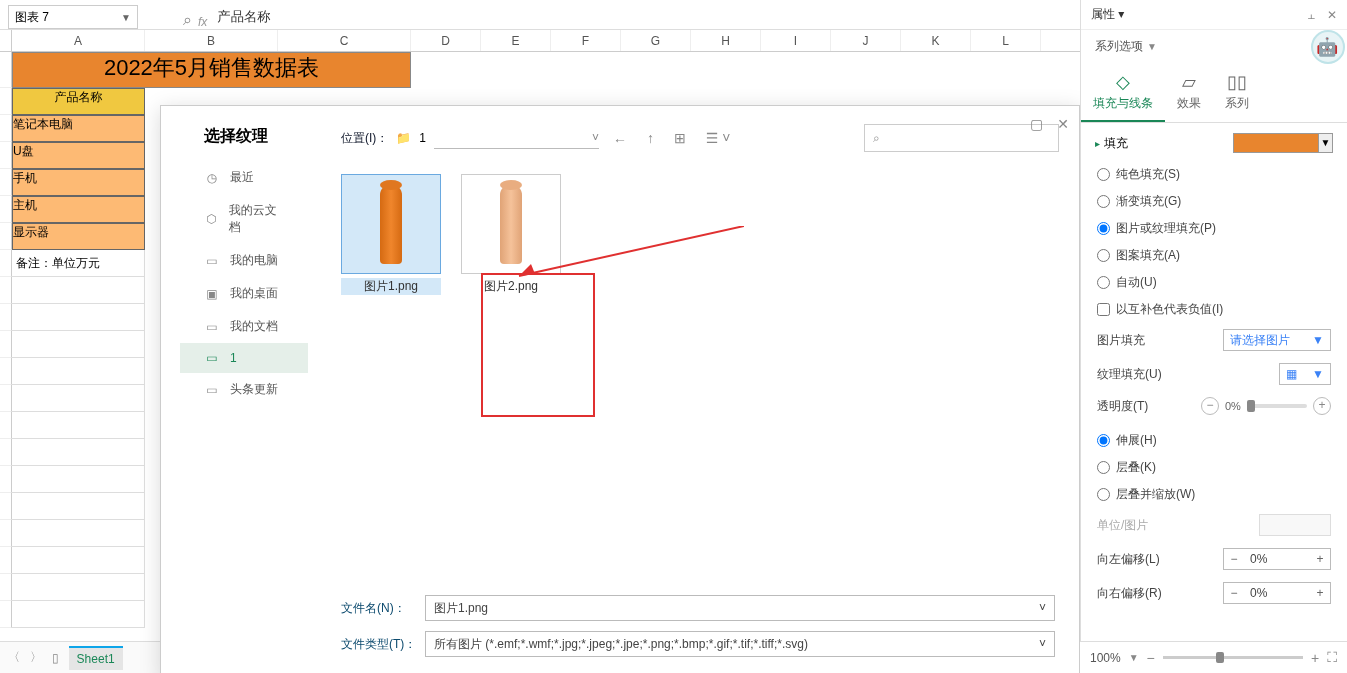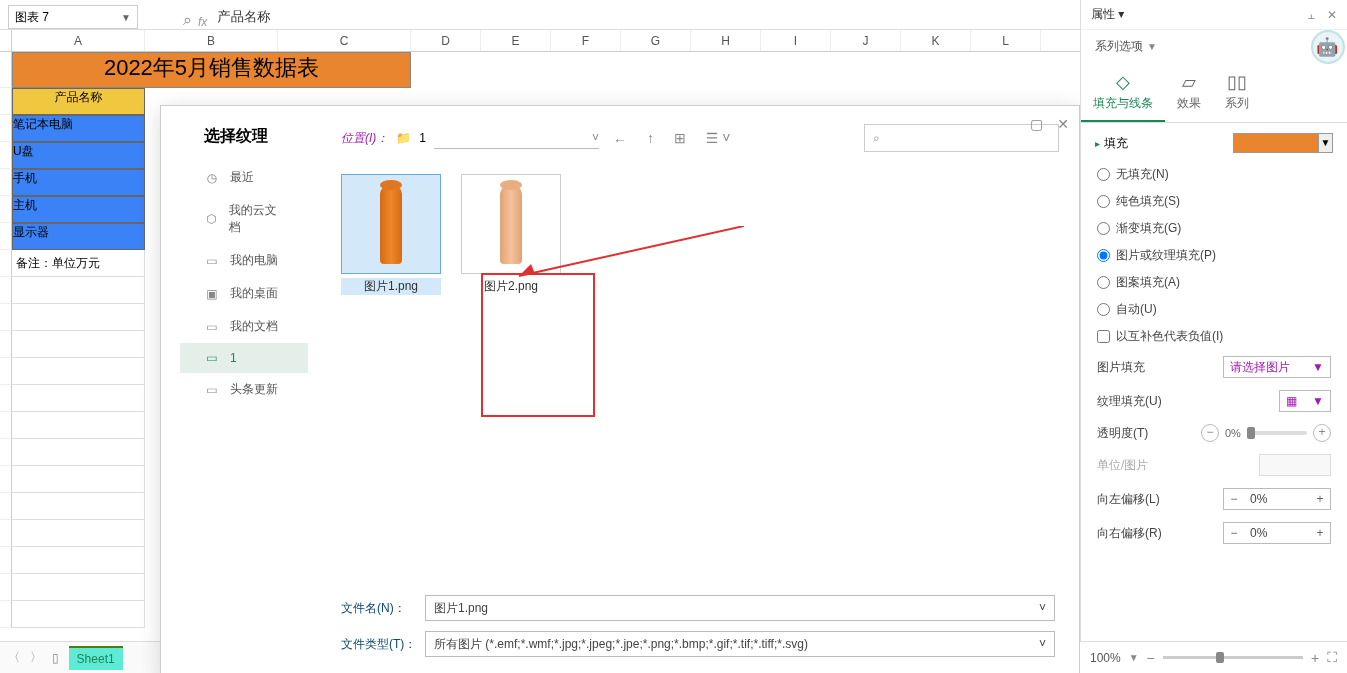--- a/index.html
+++ b/index.html
@@ -19,40 +19,40 @@
 .ch { flex: 0 0 133px; text-align: center; line-height: 22px; border-right: 1px solid #eee; color: #555; }
 .ch:first-child { flex: 0 0 130px; }
 
 
 .grid { position: relative; }
 .row { height: 27px; display: flex; }
 .rh { width: 12px; border-right: 1px solid #ccc; border-bottom: 1px solid #eee; }
 .cell { flex: 0 0 133px; border-right: 1px solid #ddd; border-bottom: 1px solid #ddd; padding: 0 4px; line-height: 26px; }
 .title-cell { flex: 0 0 399px; background: #e8852e; color: #000; font-size: 22px; text-align: center; border: 1px solid #888; }
 .th-cell { flex: 0 0 133px; background: #f0c840; text-align: center; font-weight: 500; border: 1px solid #666; }
-.data-cell { flex: 0 0 133px; background: #3b82f6; border: 1px solid #666; }
+.data-cell { flex: 0 0 133px; background: #fdba74; border: 1px solid #666; }
 
 
 .chart-box { position: absolute; top: 56px; left: 430px; width: 520px; height: 55px; border: 1px solid #999; }
 .chart-box .handle { width: 8px; height: 8px; border: 1px solid #666; background: #fff; position: absolute; }
 
 
 .dialog { position: absolute; top: 105px; left: 160px; width: 920px; height: 575px; background: #fff; border: 1px solid #ccc; box-shadow: 0 4px 20px rgba(0,0,0,0.15); }
 .dialog-titlebar { position: absolute; top: 10px; right: 10px; display: flex; gap: 14px; color: #888; font-size: 14px; }
 .dialog-titlebar span { cursor: pointer; }
 .dialog-side { width: 150px; float: left; padding: 20px 11px; margin-left: 8px; }
 .dialog-side h3 { font-size: 16px; font-weight: 600; padding: 0 24px 14px; }
 .side-item { display: flex; align-items: center; gap: 10px; padding: 8px 24px; color: #555; cursor: pointer; }
 .side-item.active { background: #e5efe9; color: #1a8757; }
 .side-item .ic { width: 16px; text-align: center; color: #888; }
 .side-item.active .ic { color: #1a8757; }
 
 .dialog-main { margin-left: 160px; padding: 18px 20px; }
 .path-row { display: flex; align-items: center; gap: 8px; margin-bottom: 16px; }
-.path-row .lbl { color: #a21caf; font-style: italic; }
+.path-row .lbl { color: #0f172a; }
 .path-row .folder-ic { color: #f4c14e; }
 .path-row .combo { flex: 0 0 165px; border-bottom: 1px solid #bbb; height: 22px; display: flex; justify-content: flex-end; align-items: center; color: #888; }
 .nav-ic { color: #888; font-size: 14px; padding: 0 6px; cursor: pointer; }
 .searchbox { margin-left: auto; width: 195px; height: 28px; border: 1px solid #ccc; display: flex; align-items: center; padding: 0 8px; color: #999; }
 
 .file-area { min-height: 330px; }
 .file-grid { display: flex; gap: 20px; padding: 6px 0; }
 .file-item { width: 100px; text-align: center; cursor: pointer; position: relative; }
 .file-item.sel { }
 .thumb { width: 100px; height: 100px; border: 1px solid #ccc; background: #fff; display: flex; align-items: center; justify-content: center; margin-bottom: 4px; }
@@ -89,37 +89,37 @@
 .section { padding: 10px 14px; }
 .sec-head { display: flex; align-items: center; justify-content: space-between; margin-bottom: 8px; }
 .sec-head .tri { color: #1a8757; font-size: 10px; margin-right: 4px; }
 .color-swatch { width: 100px; height: 20px; background: #e8852e; border: 1px solid #999; display: flex; align-items:center; justify-content:flex-end; }
 .color-swatch .dd { width: 14px; background: #eee; border-left:1px solid #999; text-align:center; font-size:10px; height:100%; line-height:18px; }
 
 .radio-list label, .check-row label { display: flex; align-items: center; gap: 6px; padding: 5px 2px; color: #444; cursor: pointer; }
 .radio-list input, .check-row input { margin: 0; }
 
 .prop-row { display: flex; align-items: center; justify-content: space-between; padding: 6px 2px; color: #444; }
-.prop-row .combo3 { width: 108px; height: 22px; border: 1px solid #bbb; display:flex; align-items:center; justify-content: space-between; padding: 0 6px; font-size: 12px; color:#a21caf; }
+.prop-row .combo3 { width: 108px; height: 22px; border: 1px solid #bbb; display:flex; align-items:center; justify-content: space-between; padding: 0 6px; font-size: 12px; color:#3b82f6; }
 .prop-row.disabled { color: #aaa; }
 .prop-row.disabled .combo3, .prop-row.disabled .spin { color:#aaa; border-color:#ddd; background:#f8f8f8; }
 
 .slider-row { display: flex; align-items: center; gap: 6px; }
 .slider-track { flex:1; height: 4px; background: #ddd; position: relative; border-radius:2px; }
 .slider-knob { position: absolute; left: 0; top: -4px; width: 8px; height: 12px; background:#888; border-radius:2px; }
 .circ-btn { width: 18px; height: 18px; border: 1px solid #bbb; border-radius: 50%; text-align:center; line-height:15px; color:#888; cursor:pointer; font-size:12px; }
 
 .spin { display:flex; align-items:center; border:1px solid #bbb; height:22px; width:108px; }
 .spin .sbtn { width: 20px; text-align:center; cursor:pointer; color:#666; }
 .spin .sval { flex:1; text-align:left; padding: 0 6px; }
 
 
 .sheet-tabs { position: absolute; bottom: 0; left: 0; height: 32px; width: 160px; display: flex; align-items: center; border-top: 1px solid #ddd; gap: 10px; padding: 0 8px; background:#fafafa; }
 .sheet-tabs .nav { color: #888; cursor:pointer; }
-.sheet-tabs .tab { color: #1a8757; padding: 4px 8px; background:#5eead4; border-top:2px solid #4d7c0f; }
+.sheet-tabs .tab { color: #1a8757; padding: 4px 8px; background:#e5e5e5; border-top:2px solid #0ea5e9; }
 
 .zoom-bar { position: absolute; bottom: 0; right: 0; width: 267px; height: 32px; border-top: 1px solid #ddd; display:flex; align-items:center; padding: 0 10px; gap:8px; background:#fff; }
 .zoom-bar .pct { color:#555; }
 .zoom-bar .caret { font-size:10px; color:#888; }
 .zoom-bar .ztrack { flex:1; height:3px; background:#ccc; position:relative; }
 .zoom-bar .zknob { position:absolute; left:38%; top:-4px; width:8px; height:11px; background:#888; border-radius:2px; }
 .zoom-bar .zbtn { color:#888; cursor:pointer; font-size:14px; }
 
 .assistant { position:absolute; top: 30px; right: 2px; width: 34px; height:34px; border:2px solid #bfe3e8; border-radius:50%; background:#e8f4f6; display:flex; align-items:center; justify-content:center; font-size:18px; }
 </style>
@@ -372,24 +372,20 @@
     <div class="sec-head">
       <span><span class="tri">▸</span><span>填充</span></span>
       <div class="color-swatch">
           <div class="dd">▼</div>
         </div>
     </div>
 
     <div class="radio-list">
       <label>
           <input type="radio" name="fill" style="">
-          <span>无填充(N)</span>
-        </label>
-      <label>
-          <input type="radio" name="fill" style="">
           <span>纯色填充(S)</span>
         </label>
       <label>
           <input type="radio" name="fill" style="">
           <span>渐变填充(G)</span>
         </label>
       <label>
           <input type="radio" name="fill" checked="" style="">
           <span>图片或纹理填充(P)</span>
         </label>
@@ -429,20 +425,34 @@
       <div class="slider-row" style="width:130px">
         <div class="circ-btn">−</div>
         <span style="font-size:11px;color:#666">0%</span>
         <div class="slider-track">
             <div class="slider-knob"></div>
           </div>
         <div class="circ-btn">+</div>
       </div>
     </div>
 
+    <div class="radio-list" style="margin-top:6px">
+      <label>
+          <input type="radio" name="tile" checked="" style="">
+          <span>伸展(H)</span>
+        </label>
+      <label>
+          <input type="radio" name="tile" style="">
+          <span>层叠(K)</span>
+        </label>
+      <label>
+          <input type="radio" name="tile" style="">
+          <span>层叠并缩放(W)</span>
+        </label>
+    </div>
 
     <div class="prop-row disabled">
       <span>单位/图片</span>
       <div class="combo3" style="width:72px"></div>
     </div>
 
     <div class="prop-row">
       <span>向左偏移(L)</span>
       <div class="spin">
           <span class="sbtn">−</span>

